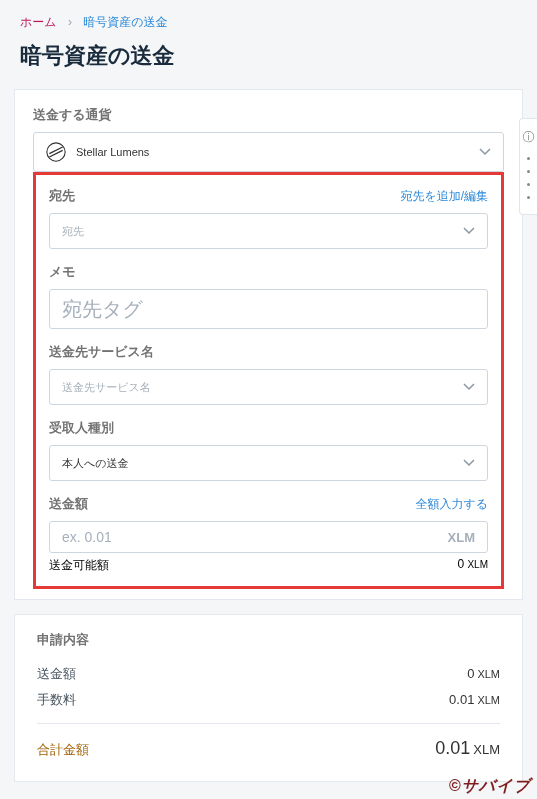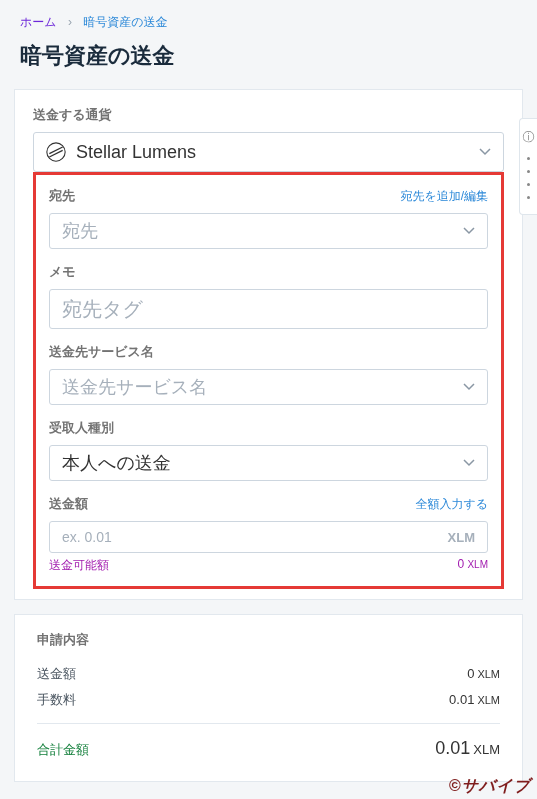--- a/index.html
+++ b/index.html
@@ -1,48 +1,48 @@
 <!DOCTYPE html>
 <html><head>
 <meta charset="utf-8">
 <style>
 *{box-sizing:border-box;margin:0;padding:0}
 body{font-family:-apple-system,"Hiragino Sans","Meiryo",sans-serif;background:#f4f6f8;color:#333;width:537px;height:799px;overflow:hidden;position:relative}
 .breadcrumb{padding:14px 20px 8px;font-size:12px}
-.breadcrumb a{color:#6d28d9;text-decoration:none}
+.breadcrumb a{color:#be185d;text-decoration:none}
 .breadcrumb .current{color:#2b88d8}
 .breadcrumb .sep{margin:0 8px;color:#9aa5b1}
 .page-title{font-size:22px;font-weight:700;color:#1a2b3c;padding:2px 20px 18px}
 .card{background:#fff;margin:0 14px;padding:16px 18px 10px;border:1px solid #e2e8ee}
 .label{font-size:13px;font-weight:700;color:#737373;margin-bottom:8px}
 .label-row{display:flex;justify-content:space-between;align-items:center;margin-bottom:8px}
 .label-row .label{margin-bottom:0}
 .link{font-size:12px;color:#2b88d8;cursor:pointer}
 .select{display:flex;align-items:center;border:1px solid #cdd6df;border-radius:3px;height:40px;padding:0 12px;background:#fff;cursor:pointer;position:relative}
-.select .val{font-size:18px;color:#333}
+.select .val{font-size:11px;color:#333}
 .select .ph{color:#a6b0bb}
 .select .chev{position:absolute;right:12px;top:50%;transform:translateY(-50%)}
 .select.thin{height:36px}
 .input{border:1px solid #cdd6df;border-radius:3px;height:40px;padding:0 12px;width:100%;font-size:20px;color:#333}
 .input::placeholder{color:#a6b0bb}
 .input-wrap{display:flex;align-items:center;border:1px solid #cdd6df;border-radius:3px;height:32px;padding:0 12px}
 .input-wrap input{border:0;outline:0;flex:1;font-size:14px}
 .input-wrap input::placeholder{color:#a6b0bb}
 .input-wrap .unit{font-size:13px;color:#a6b0bb;font-weight:600}
 .red-box{border:3px solid #e53935;padding:12px 13px 8px;margin-top:0}
 .field{margin-bottom:14px}
-.sub-row{display:flex;justify-content:space-between;font-size:12px;color:#a21caf;margin-top:4px}
+.sub-row{display:flex;justify-content:space-between;font-size:12px;color:#000000;margin-top:4px}
 .summary{background:#fff;margin:14px 14px 0;padding:16px 22px;border:1px solid #e2e8ee}
 .summary .label{margin-bottom:12px}
 .srow{display:flex;justify-content:space-between;align-items:baseline;font-size:13px;color:#4a5560;padding:4px 0}
 .srow .v{color:#333;font-size:13px}
 .srow .v .u{font-size:11px;margin-left:3px}
 .divider{height:1px;background:#e2e8ee;margin:10px 0}
 .total{display:flex;justify-content:space-between;align-items:baseline;padding:4px 0 6px}
-.total .k{font-size:13px;color:#15803d}
+.total .k{font-size:13px;color:#a16207}
 .total .v{font-size:18px;font-weight:500;color:#333}
 .total .v .u{font-size:13px;margin-left:3px;font-weight:400}
 .side-dots{position:absolute;right:0;top:118px;background:#fff;border:1px solid #dfe6ec;border-right:0;border-radius:4px 0 0 4px;padding:10px 3px;cursor:pointer;display:flex;flex-direction:column;align-items:center;width:18px}
 .side-dots .info{font-size:12px;color:#888;margin-bottom:6px}
 .side-dots .d{width:3px;height:3px;background:#888;border-radius:50%;margin:5px 0}
 .watermark{position:absolute;right:6px;bottom:2px;font-size:16px;color:#7f1d1d;font-style:italic;font-weight:700;letter-spacing:1px}
 .xlm-icon{width:20px;height:20px;margin-right:10px}
 .chev svg{display:block}
 </style>
 </head>

